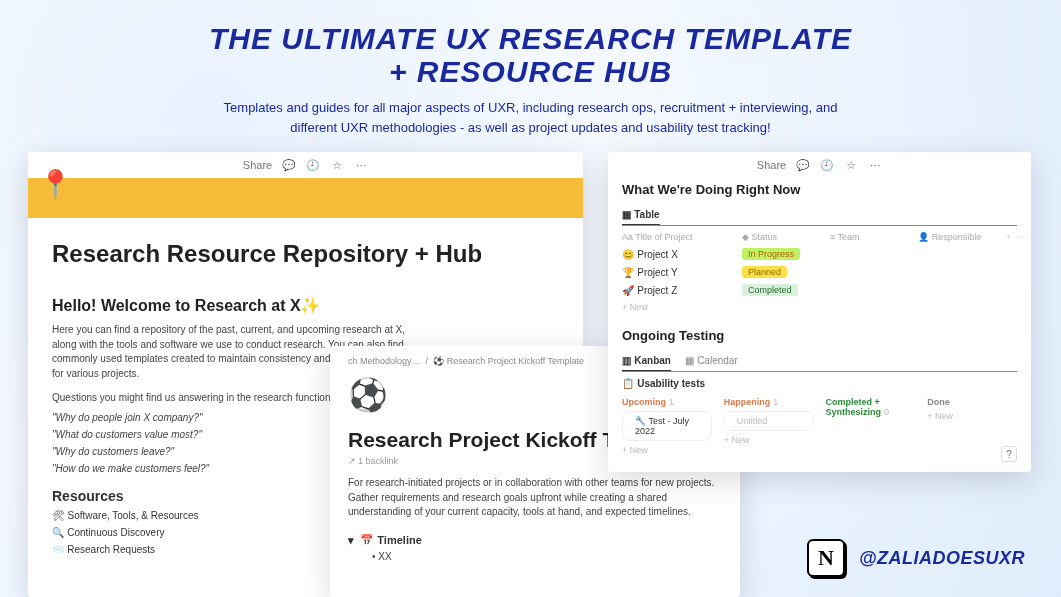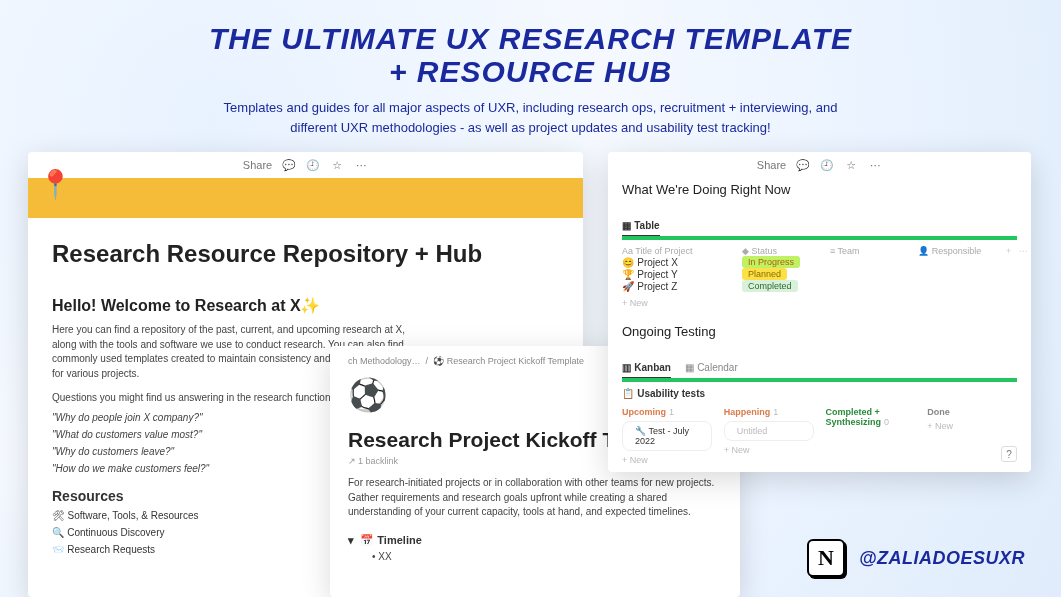--- a/index.html
+++ b/index.html
@@ -40,28 +40,28 @@
 .cardB { left: 330px; top: 346px; width: 410px; height: 251px; padding: 10px 18px 0 18px; }
 .crumbs { font-size: 9px; color: #888; }
 .ball { font-size: 32px; margin-top: 10px; }
 .h1B { font-size: 21px; font-weight: 800; margin-top: 14px; color:#222;}
 .back { font-size: 9px; color:#999; margin-top: 4px; }
 .paraB { font-size: 10px; color:#444; margin-top: 10px; line-height: 1.45; }
 .tline { font-size: 11px; font-weight: 600; margin-top: 14px; }
 .tline .tri { display:inline-block; transform:none; margin-right:4px;}
 
 .cardC { left: 608px; top: 152px; width: 423px; height: 320px; padding: 0 14px 0 14px; }
-.hC { font-size: 13px; font-weight: 400; margin-top: 4px; color:#222;}
-.tabs { display:flex; gap:14px; margin-top:23px; border-bottom:4px solid #22c55e; font-size:10px; color:#888; }
+.hC { font-size: 13px; font-weight: 700; margin-top: 4px; color:#222;}
+.tabs { display:flex; gap:14px; margin-top:12px; border-bottom:1px solid #22c55e; font-size:10px; color:#888; }
 .tabs .tab { padding-bottom:4px; }
 .tabs .tab.active { color:#333; border-bottom:1.5px solid #333; font-weight:600;}
 .thead { display:flex; font-size:9px; color:#aaa; margin-top:6px; }
 .thead > div, .trow > div { flex: 0 0 auto; }
 .col1{width:120px}.col2{width:88px}.col3{width:88px}.col4{width:88px}
-.trow { display:flex; font-size:10px; color:#333; align-items:center;}
+.trow { display:flex; font-size:10px; color:#333; margin-top:6px; align-items:center;}
 .pill { display:inline-block; padding:1px 6px; border-radius:3px; font-size:9px; }
 .pillOrange{background:#bef264;color:#b85c00}
 .pillYellow{background:#fde047;color:#8a6d00}
 .pillGreen{background:#d9f0db;color:#2a6b2f}
 .newrow{font-size:9px;color:#bbb;margin-top:6px}
 .sectC{margin-top:16px}
 .kanban{display:flex;gap:12px;margin-top:8px;font-size:9px}
 .kcol{flex:1}
 .klabel{font-weight:600;margin-bottom:4px}
 .klabel .cnt{color:#bbb;font-weight:400;margin-left:3px}

